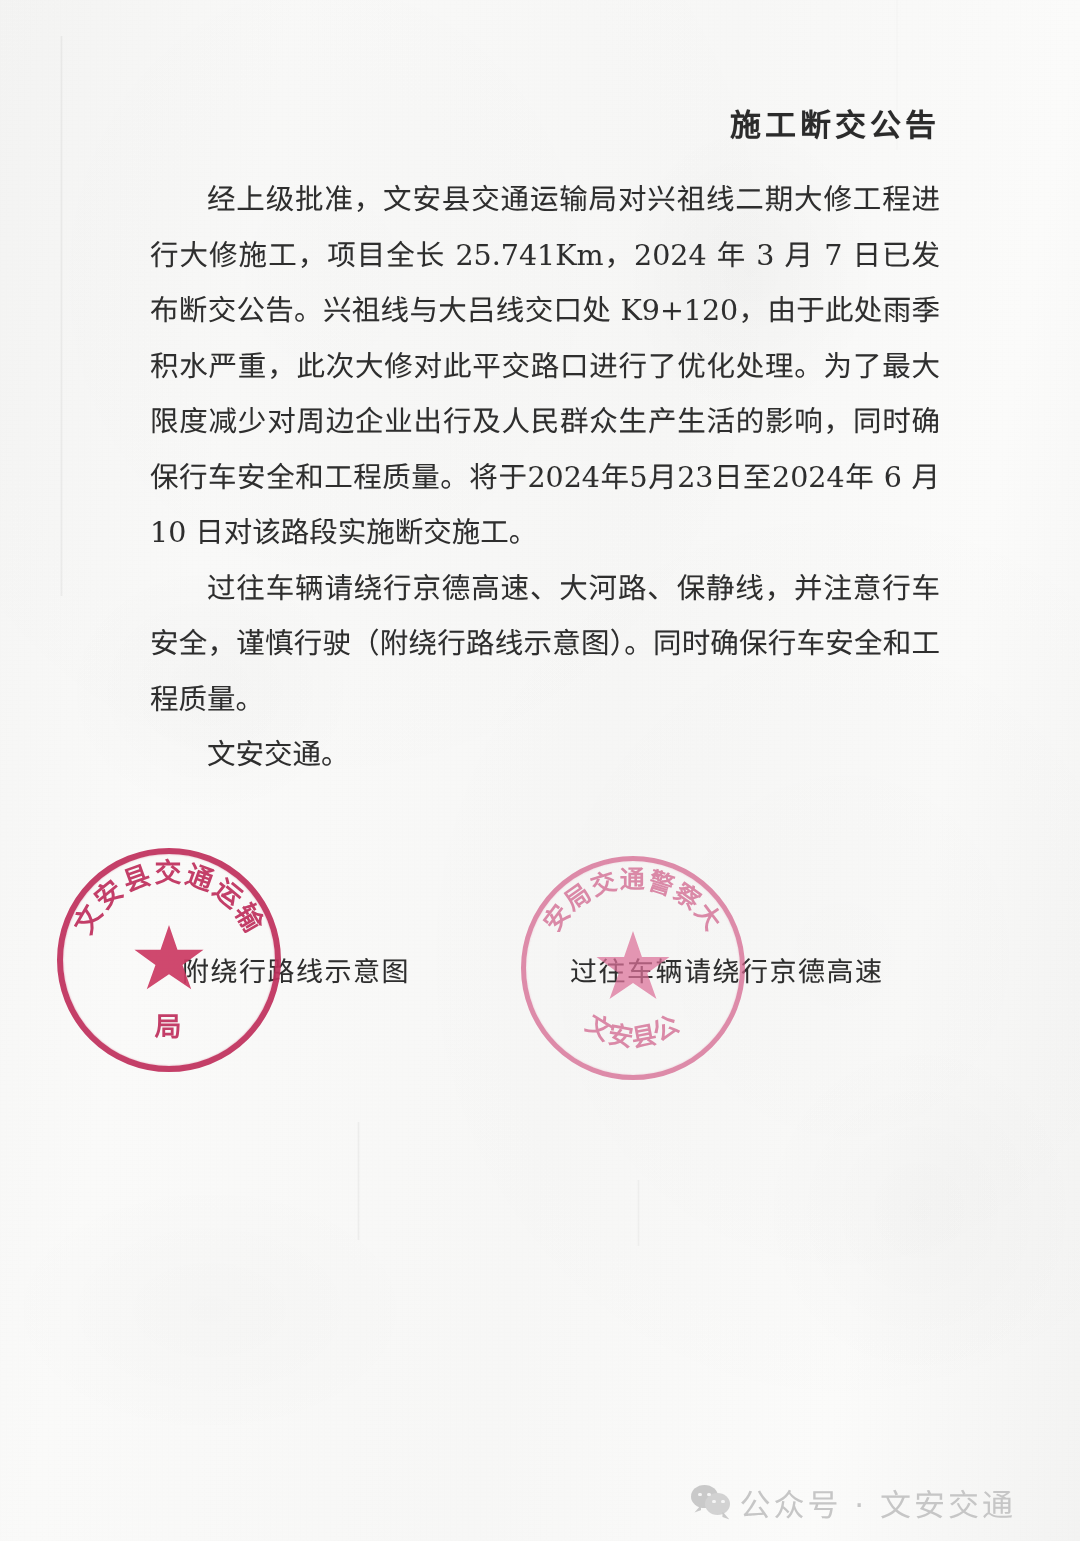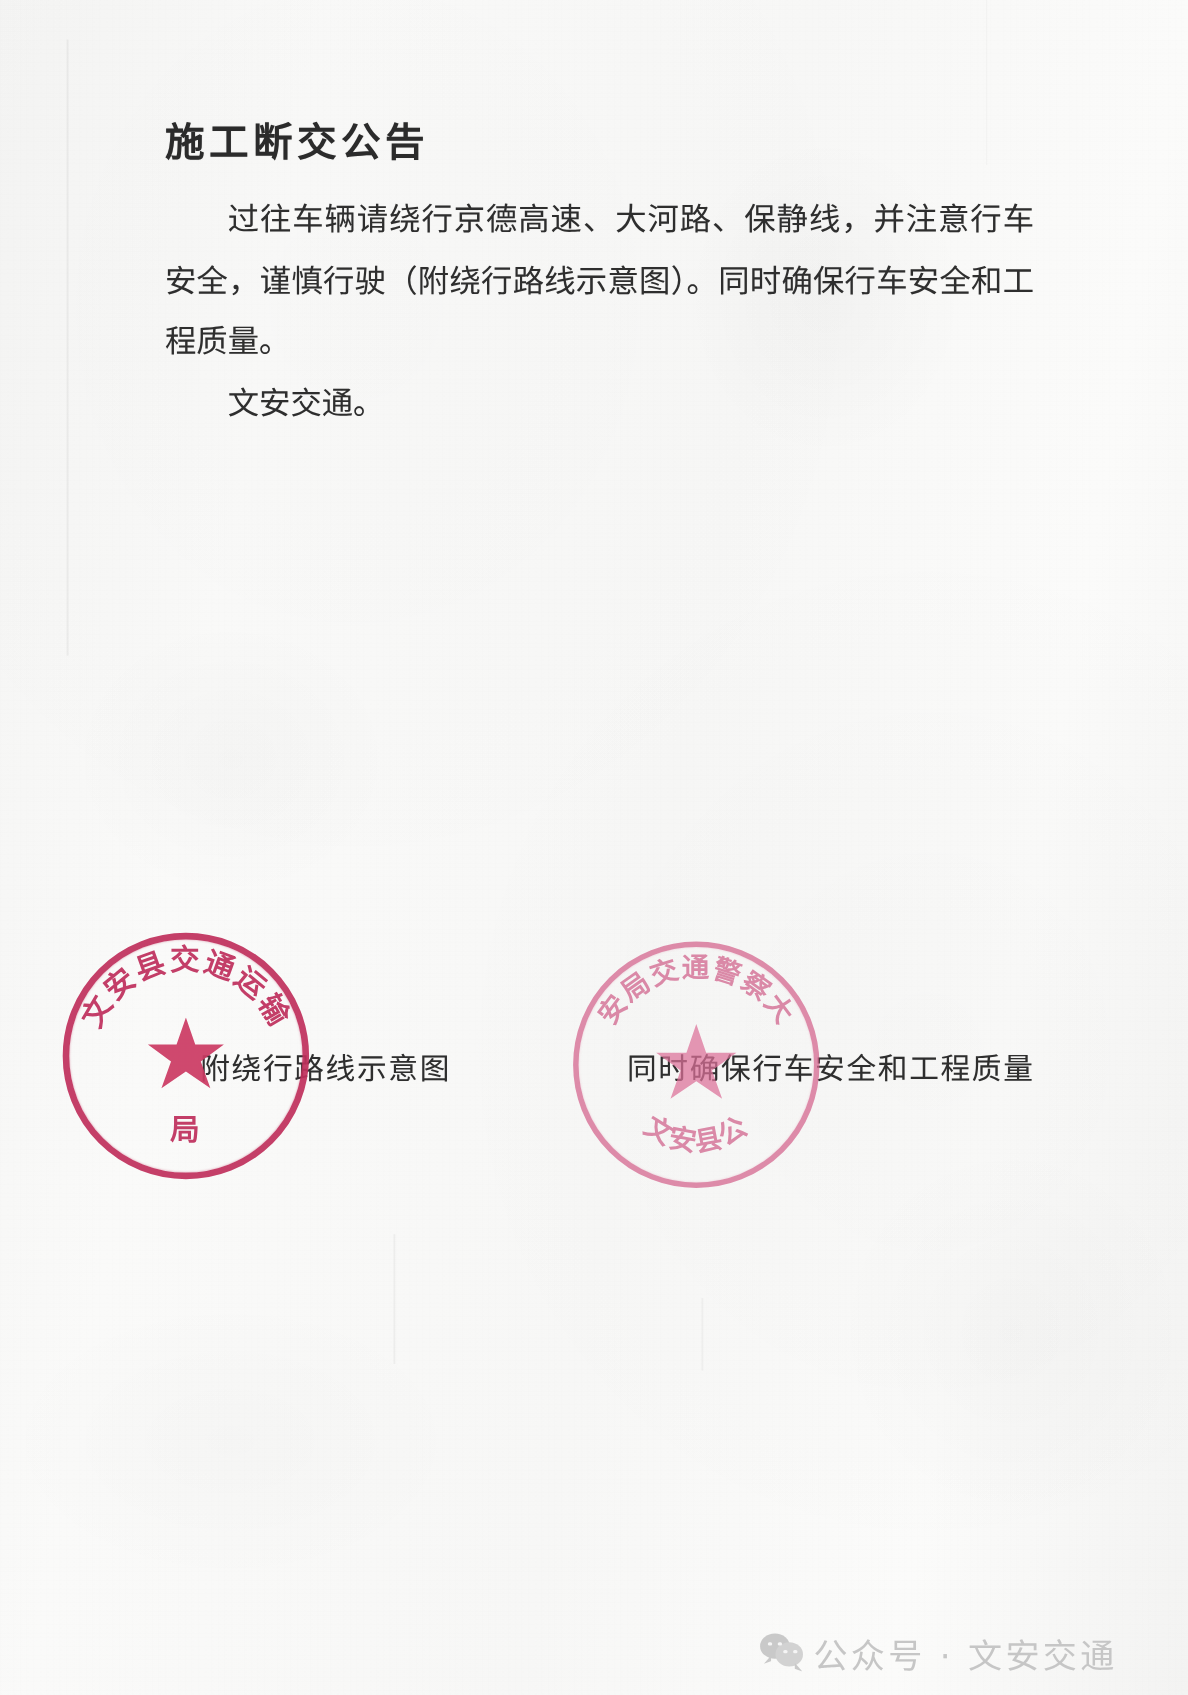--- a/index.html
+++ b/index.html
@@ -68,22 +68,22 @@
     top: 0;
     width: 790px;
     height: 1541px;
   }
 
   .doc-title {
     position: absolute;
     top: 100px;
     left: 0;
     width: 790px;
-    text-align: left;
-    font-size: 36px;
+    text-align: right;
+    font-size: 31px;
     font-weight: 700;
     letter-spacing: 4px;
     color: #2b2b2b;
     font-family: "DejaVu Serif", "Liberation Serif", serif;
     text-shadow: 0 0 1px rgba(0,0,0,0.20);
   }
 
   .body-text {
     position: absolute;
     top: 172px;
@@ -239,27 +239,28 @@
   <div class="crease main-left"></div>
   <div class="crease faint-top"></div>
   <div class="crease sig-a"></div>
   <div class="crease sig-b"></div>
 
   <div class="doc">
 
     <div class="doc-title">施工断交公告</div>
 
     <div class="body-text">
+      <p class="para indent">经上级批准，文安县交通运输局对兴祖线二期大修工程进行大修施工，项目全长 25.741Km，2024 年 3 月 7 日已发布断交公告。兴祖线与大吕线交口处 K9+120，由于此处雨季积水严重，此次大修对此平交路口进行了优化处理。为了最大限度减少对周边企业出行及人民群众生产生活的影响，同时确保行车安全和工程质量。将于2024年5月23日至2024年 6 月 10 日对该路段实施断交施工。</p>
       <p class="para indent">过往车辆请绕行京德高速、大河路、保静线，并注意行车安全，谨慎行驶（附绕行路线示意图）。同时确保行车安全和工程质量。</p>
       <p class="para indent short">文安交通。</p>
     </div>
 
     <div class="sig-row">
       <div class="sig left">附绕行路线示意图</div>
-      <div class="sig right">同时确保行车安全和工程质量</div>
+      <div class="sig right">过往车辆请绕行京德高速</div>
     </div>
 
 
   </div>
 
   <div class="seal" id="seal-transport">
     <div class="seal-ink"></div>
     <div class="seal-arc-text">
       <svg viewBox="0 0 224 224" aria-hidden="true">
         <defs>

